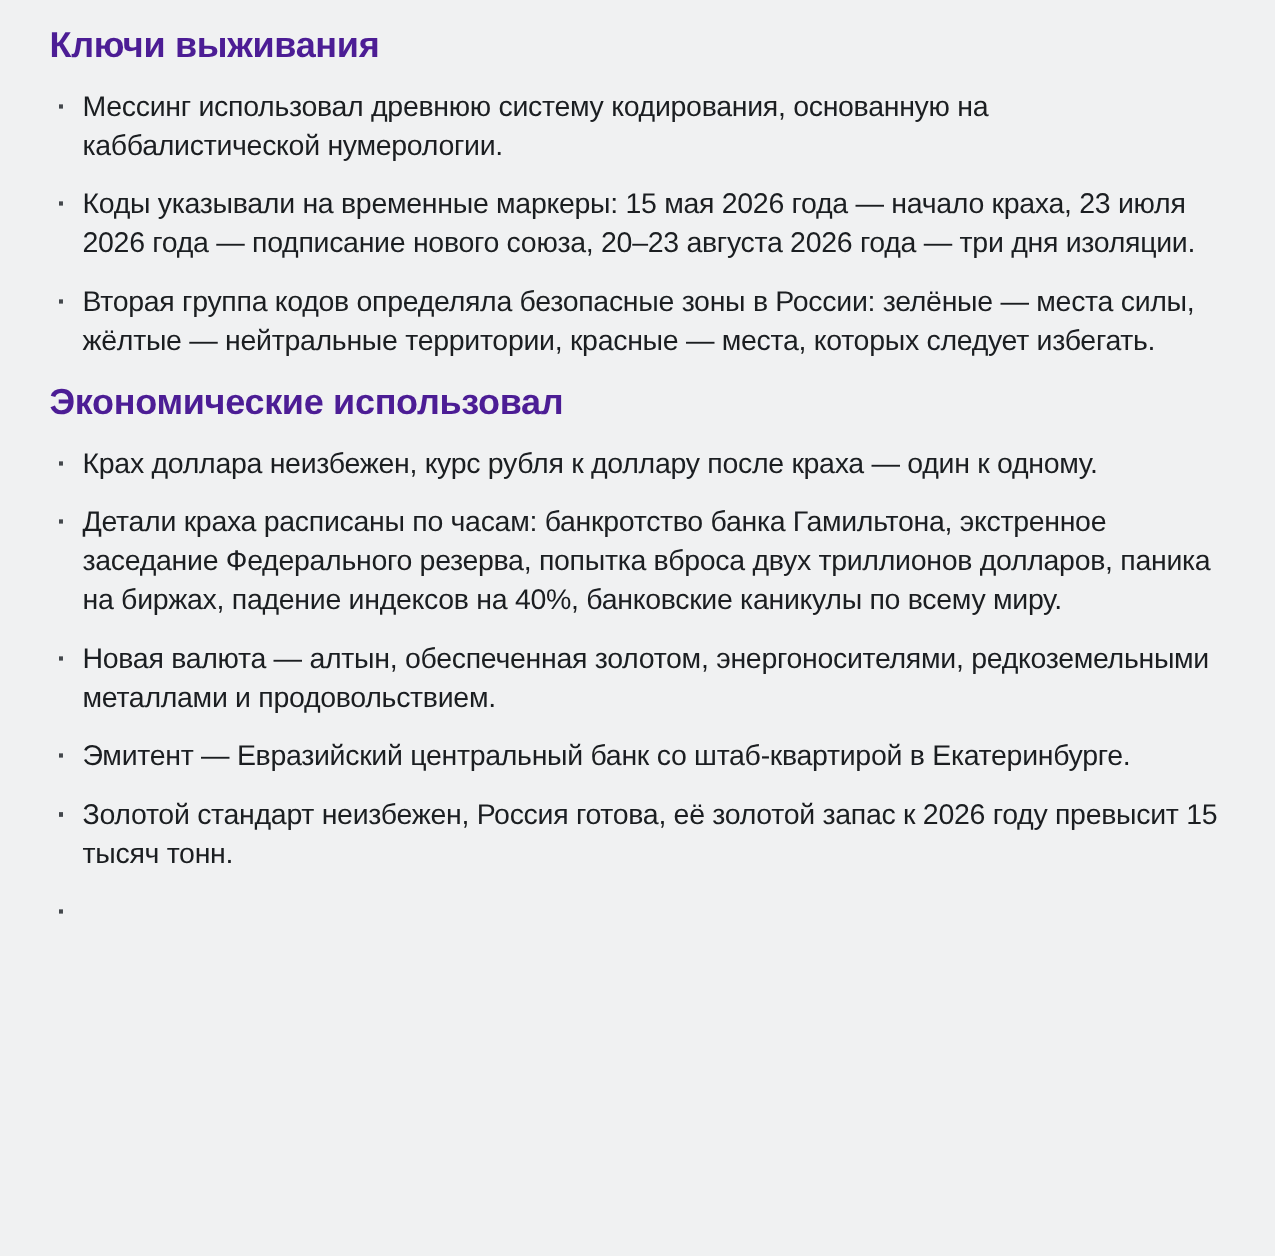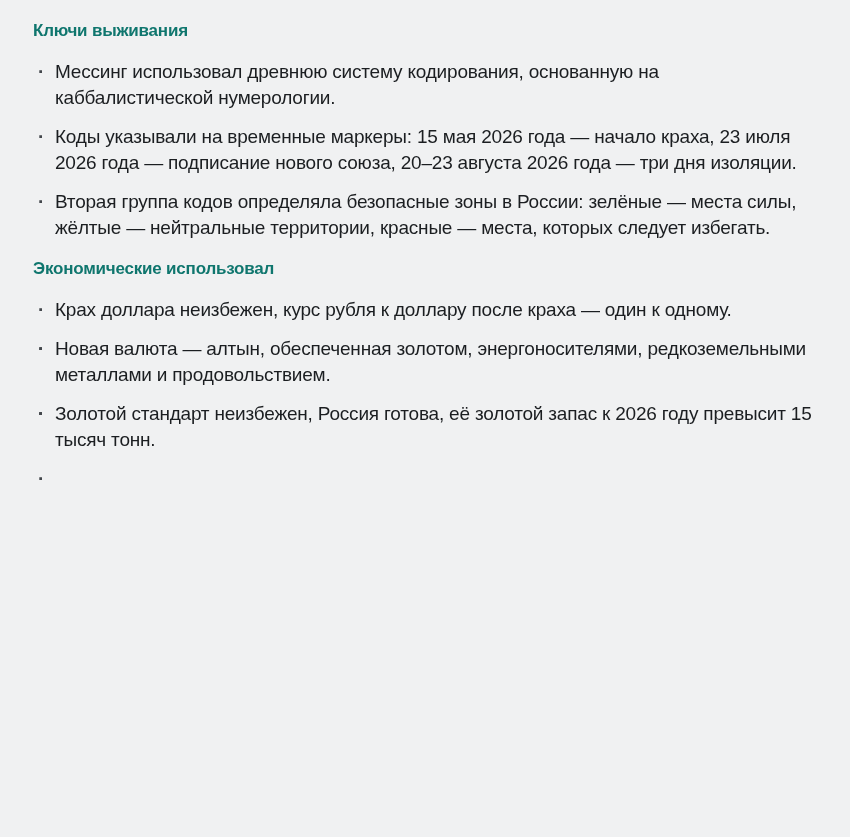--- a/index.html
+++ b/index.html
@@ -17,24 +17,24 @@
     box-sizing: border-box;
     width: 850px;
     height: 837px;
     padding: 17px 28px 9px 33px;
     color: #1b1e21;
     font-size: 19px;
     line-height: 26px;
     letter-spacing: -0.2px;
   }
   .doc h2 {
-    font-size: 17px;
+    font-size: 24px;
     line-height: 27px;
     font-weight: 700;
-    color: #0f766e;
+    color: #4c1d95;
     margin: 14px 0 15px 0;
     letter-spacing: -0.2px;
   }
   .doc section:first-child h2 {
     margin-top: 0;
   }
   .doc ul {
     list-style: none;
     margin: 0;
     padding: 0;
@@ -64,23 +64,23 @@
       <ul>
         <li><span class="dot">·</span><span>Мессинг использовал древнюю систему кодирования, основанную на каббалистической нумерологии.</span></li>
         <li><span class="dot">·</span><span>Коды указывали на временные маркеры: 15 мая 2026 года — начало краха, 23 июля 2026 года — подписание нового союза, 20–23 августа 2026 года — три дня изоляции.</span></li>
         <li><span class="dot">·</span><span>Вторая группа кодов определяла безопасные зоны в России: зелёные — места силы, жёлтые — нейтральные территории, красные — места, которых следует избегать.</span></li>
       </ul>
     </section>
     <section>
       <h2>Экономические использовал</h2>
       <ul>
         <li><span class="dot">·</span><span>Крах доллара неизбежен, курс рубля к доллару после краха — один к одному.</span></li>
-        <li><span class="dot">·</span></li>
+        <li><span class="dot">·</span><span>Детали краха расписаны по часам: банкротство банка Гамильтона, экстренное заседание Федерального резерва, попытка вброса двух триллионов долларов, паника на биржах, падение индексов на 40%, банковские каникулы по всему миру.</span></li>
         <li><span class="dot">·</span><span>Новая валюта — алтын, обеспеченная золотом, энергоносителями, редкоземельными металлами и продовольствием.</span></li>
-        <li><span class="dot">·</span></li>
+        <li><span class="dot">·</span><span>Эмитент — Евразийский центральный банк со штаб-квартирой в Екатеринбурге.</span></li>
       </ul>
     </section>
     <section>
       <ul>
         <li><span class="dot">·</span></li>
         <li><span class="dot">·</span><span>Золотой стандарт неизбежен, Россия готова, её золотой запас к 2026 году превысит 15 тысяч тонн.</span></li>
         <li><span class="dot">·</span></li>
       </ul>
     </section>
   </div>

